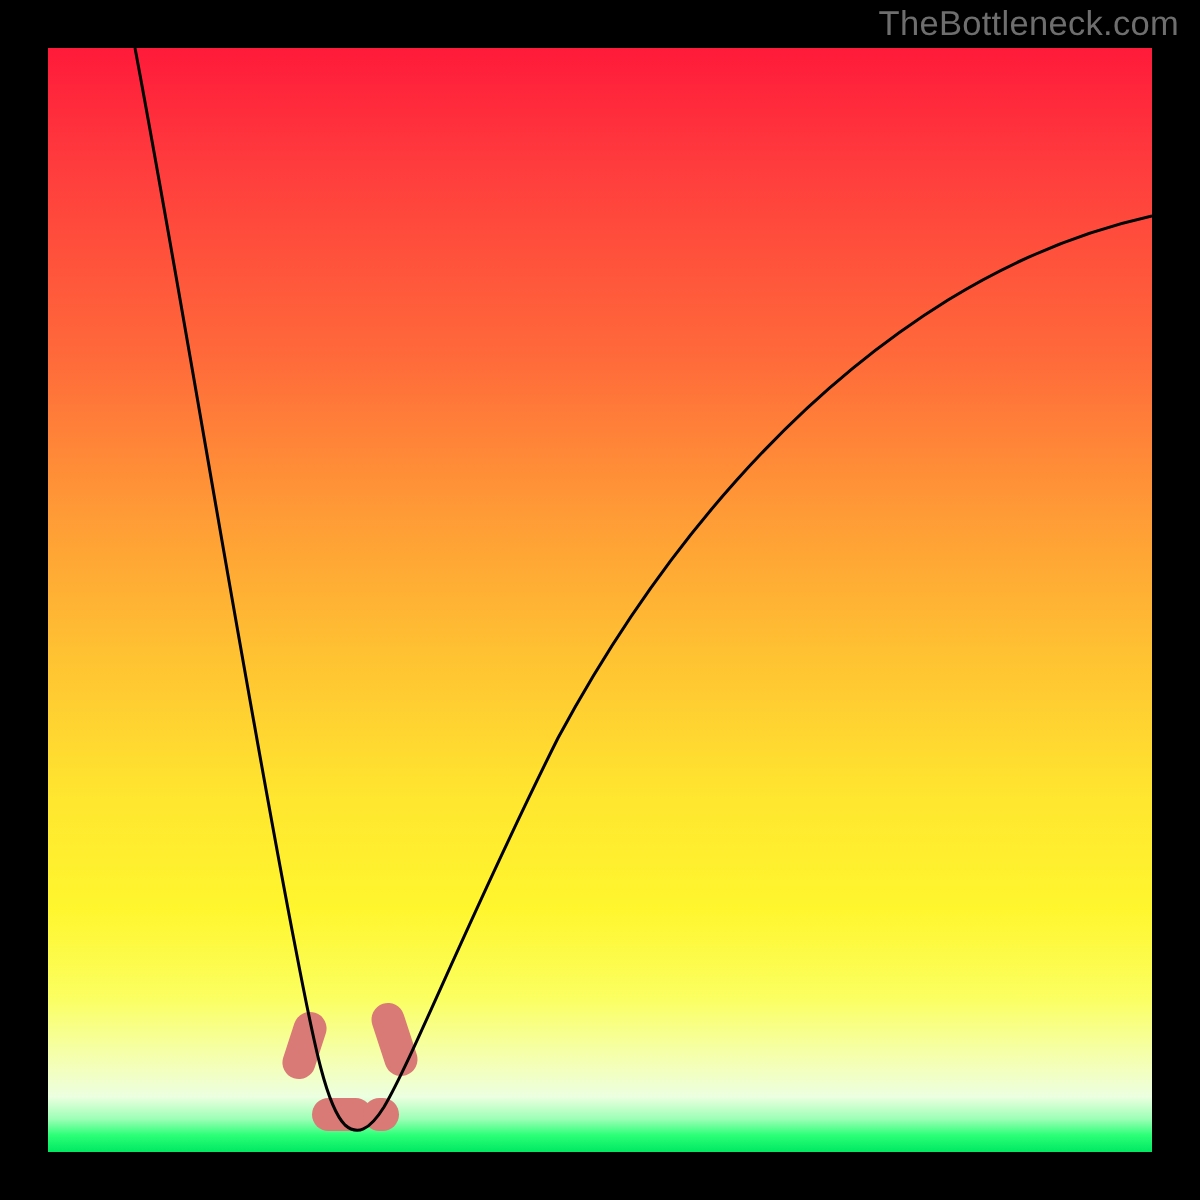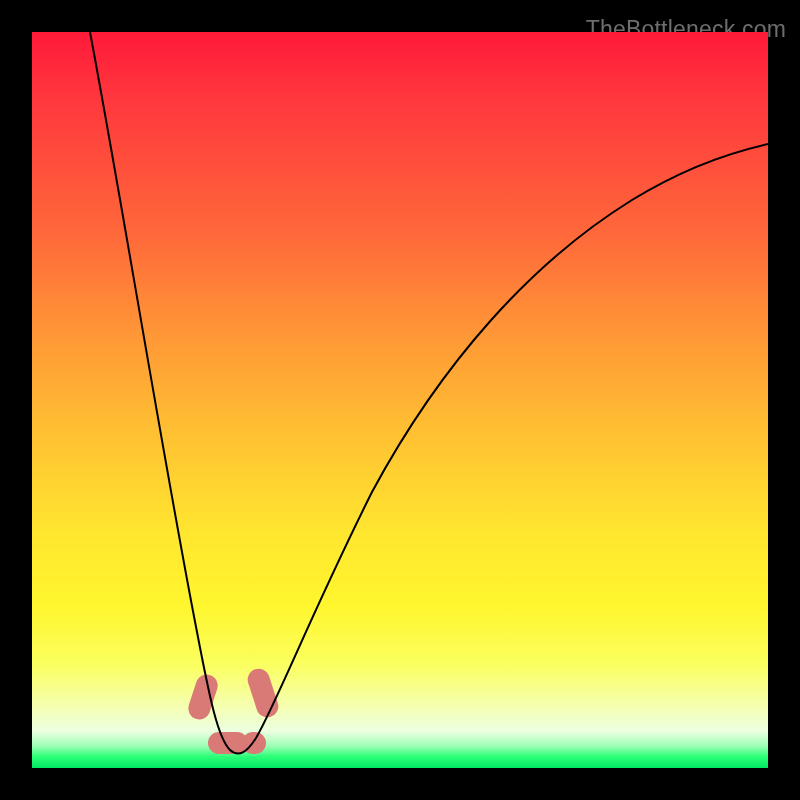--- a/index.html
+++ b/index.html
@@ -38,21 +38,21 @@
       #fbff60 86%,
       #f4ffb6 92%,
       #ecffe0 95%,
       #9dffb6 97%,
       #2aff77 98.5%,
       #00e861 100%
     );
   }
   .watermark {
     position: absolute;
-    top: 16px;
+    top: 2px;
     right: 14px;
     color: #6e6e6e;
     font-size: 23px;
     font-weight: 400;
     letter-spacing: 0.2px;
     user-select: none;
   }
   svg.curve {
     position: absolute;
     left: 0;

